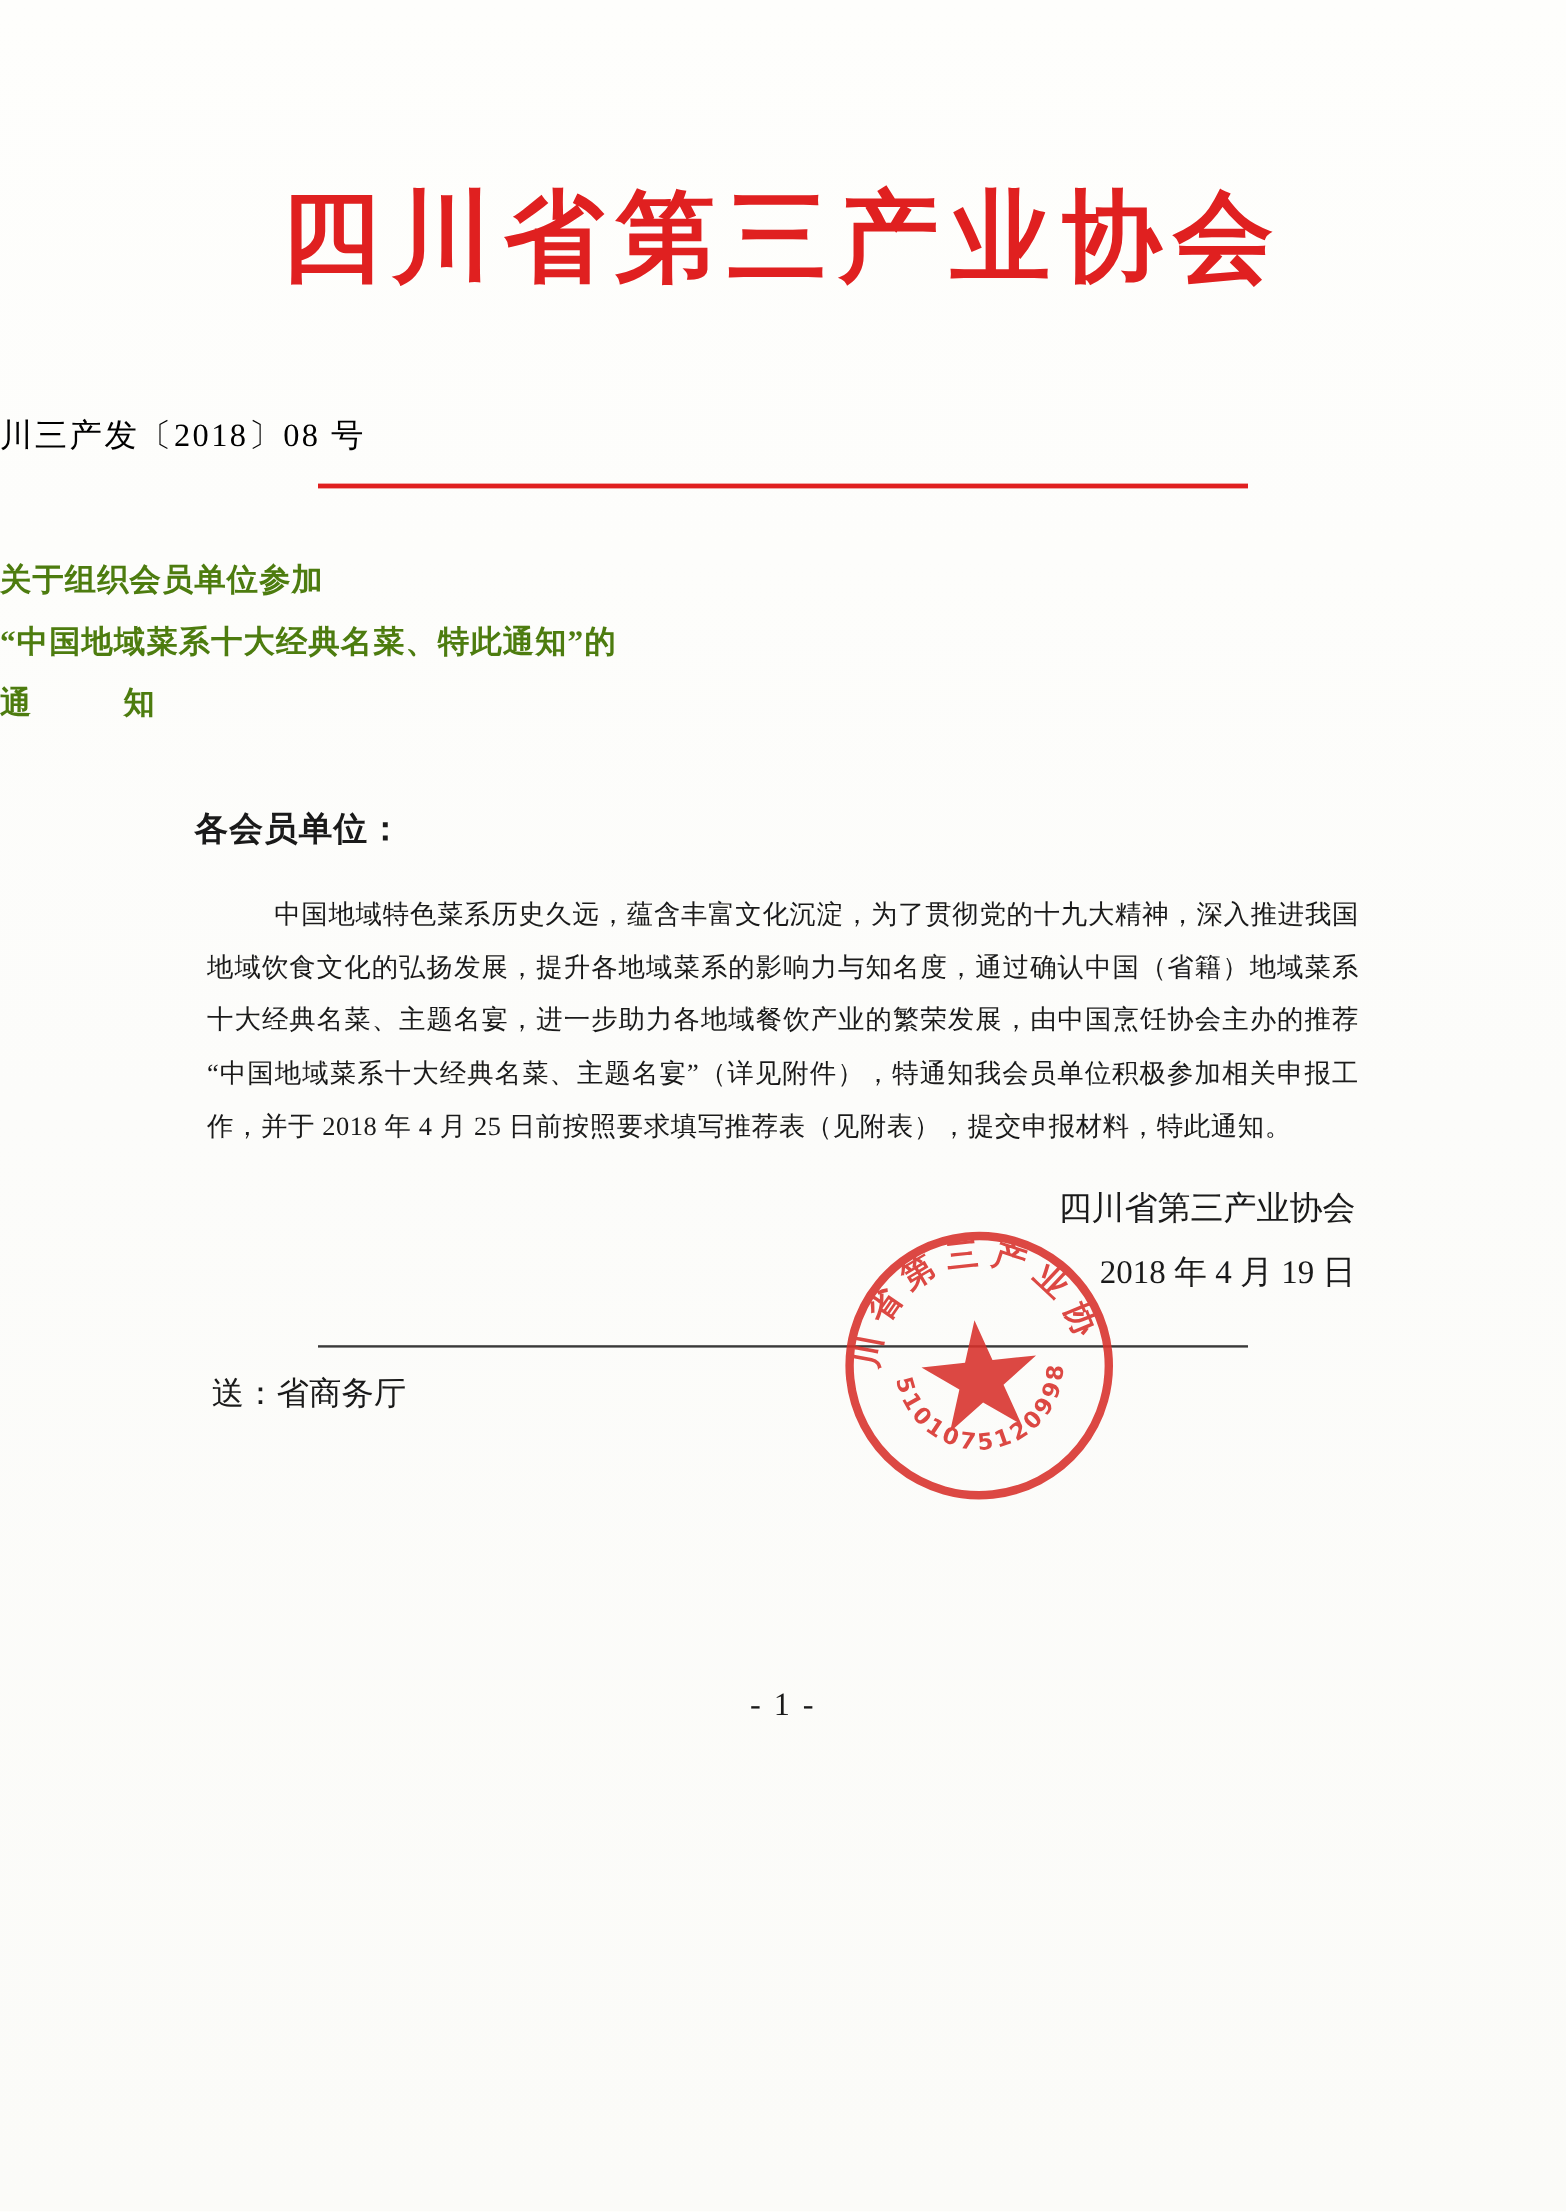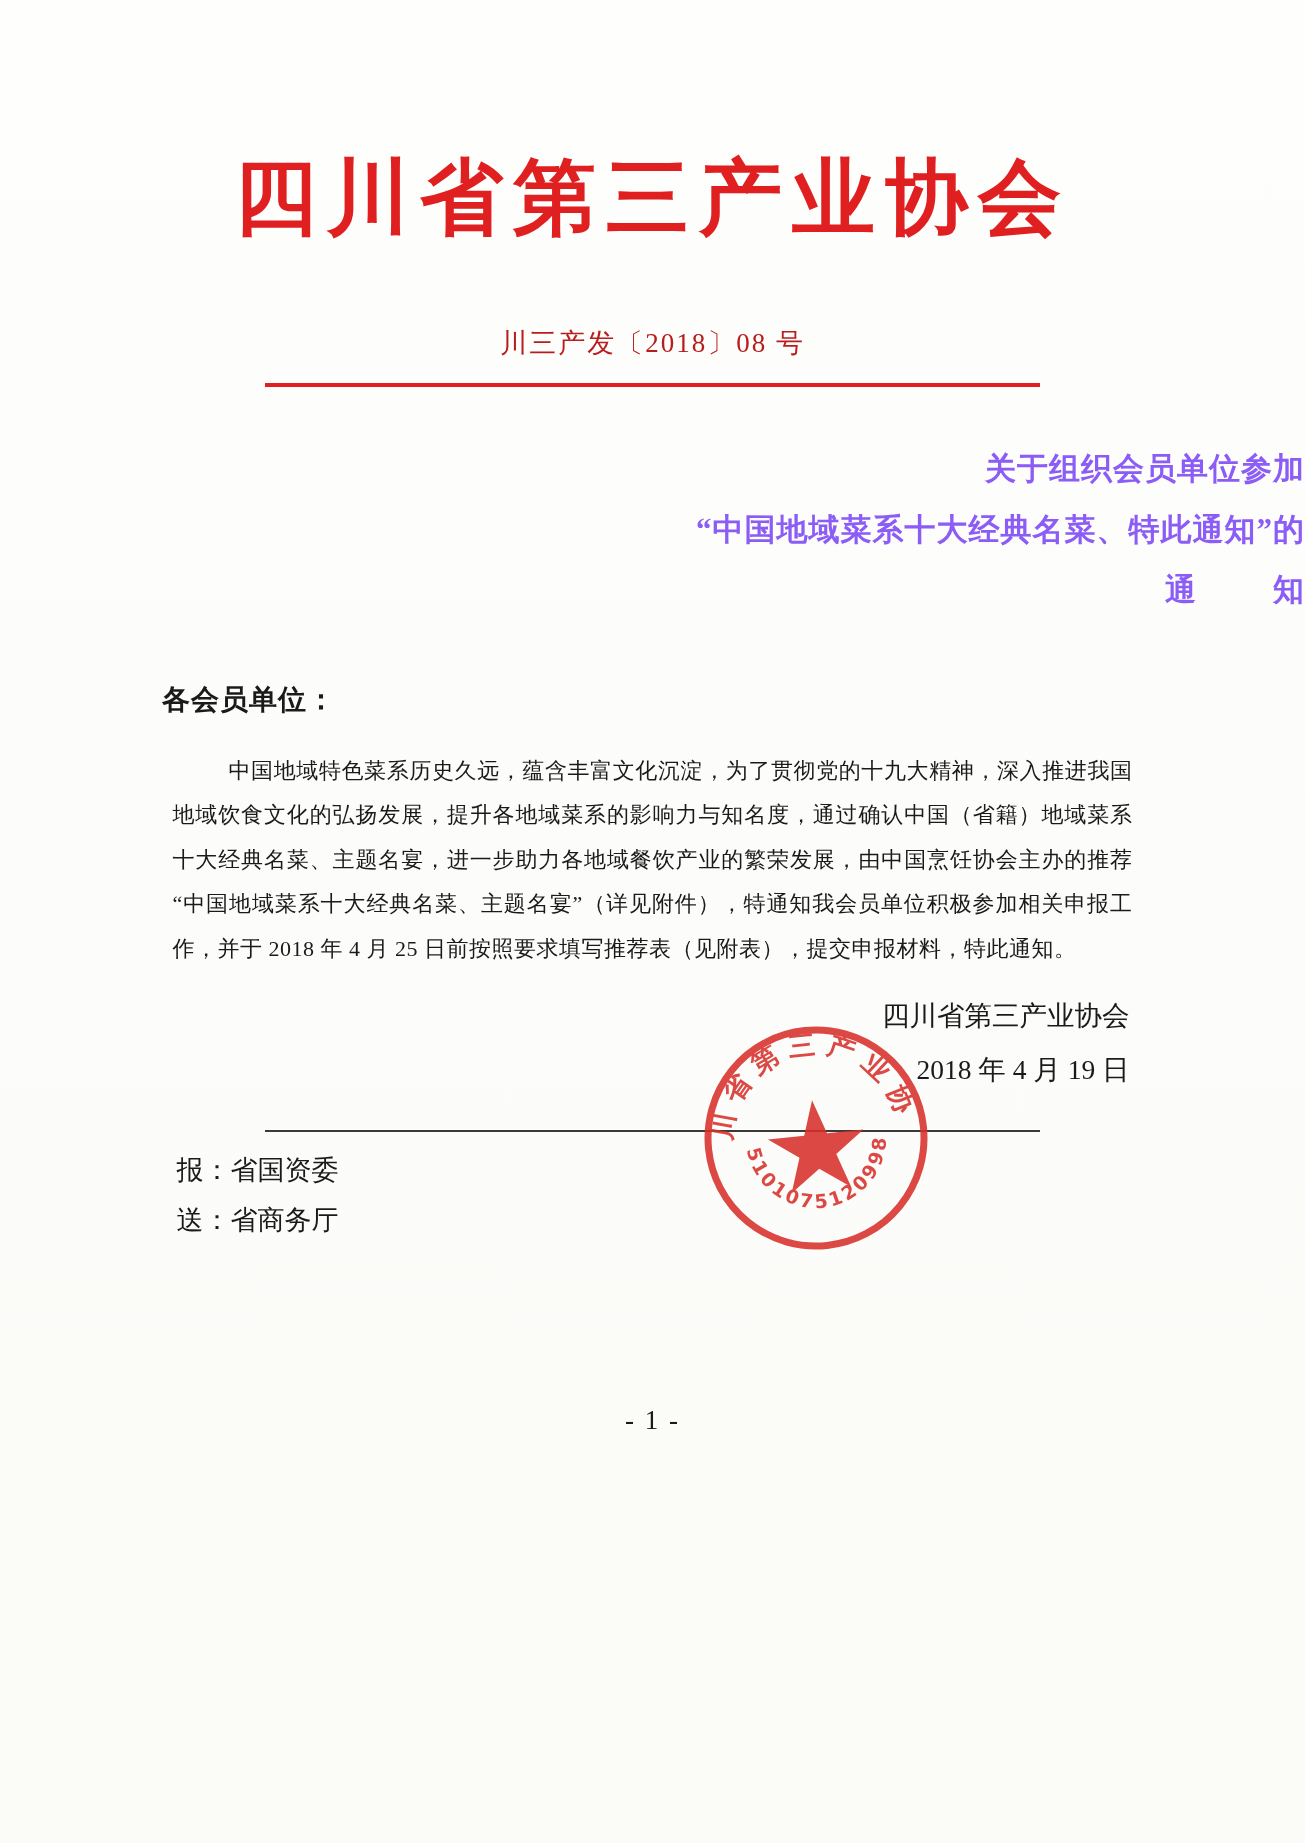--- a/index.html
+++ b/index.html
@@ -43,39 +43,39 @@
     color: #e02020;
     font-family: "DejaVu Serif", "Liberation Serif", serif;
     font-weight: 700;
     font-size: 83px;
     letter-spacing: 10px;
     line-height: 1.15;
     white-space: nowrap;
   }
 
   .doc-number {
-    margin-top: 80px;
-    text-align: center;
+    margin-top: 100px;
+    text-align: left;
     font-size: 27px;
     letter-spacing: 2px;
-    color: #b91c1c;
+    color: #000000;
   }
 
   .red-rule {
     width: 775px;
     height: 4px;
     background: #e02020;
     margin: 22px auto 0 auto;
   }
 
   .title-block {
     margin-top: 52px;
-    text-align: right;
-    color: #8b5cf6;
-    font-size: 31px;
+    text-align: left;
+    color: #4d7c0f;
+    font-size: 26px;
     font-weight: 700;
     line-height: 1.95;
     letter-spacing: 1px;
   }
   .title-line3 {
     letter-spacing: 1px;
   }
   .title-line3 .spacer {
     display: inline-block;
     width: 76px;
@@ -174,21 +174,20 @@
     <div class="body-text">中国地域特色菜系历史久远，蕴含丰富文化沉淀，为了贯彻党的十九大精神，深入推进我国地域饮食文化的弘扬发展，提升各地域菜系的影响力与知名度，通过确认中国（省籍）地域菜系十大经典名菜、主题名宴，进一步助力各地域餐饮产业的繁荣发展，由中国烹饪协会主办的推荐“中国地域菜系十大经典名菜、主题名宴”（详见附件），特通知我会员单位积极参加相关申报工作，并于 2018 年 4 月 25 日前按照要求填写推荐表（见附表），提交申报材料，特此通知。</div>
 
     <div class="signature">
       <div>四川省第三产业协会</div>
       <div>2018 年 4 月 19 日</div>
     </div>
 
     <div class="footer-rule"></div>
 
     <div class="footer-lines">
-      <div>报：省国资委</div>
       <div>送：省商务厅</div>
     </div>
   </div>
 
   <div class="seal">
     <svg width="232" height="232" viewBox="0 0 232 232" aria-hidden="true">
       <g transform="rotate(-6 116 116)">
         <circle cx="116" cy="116" r="108" fill="none" stroke="#d8302a" stroke-width="7"></circle>
         <path id="sealArc" d="M 116,116 m -84,0 a 84,84 0 1,1 168,0" fill="none" stroke="none"></path>
         <text fill="#d8302a" font-size="27" font-weight="700" font-family="'DejaVu Serif','Liberation Serif',serif" letter-spacing="9">

